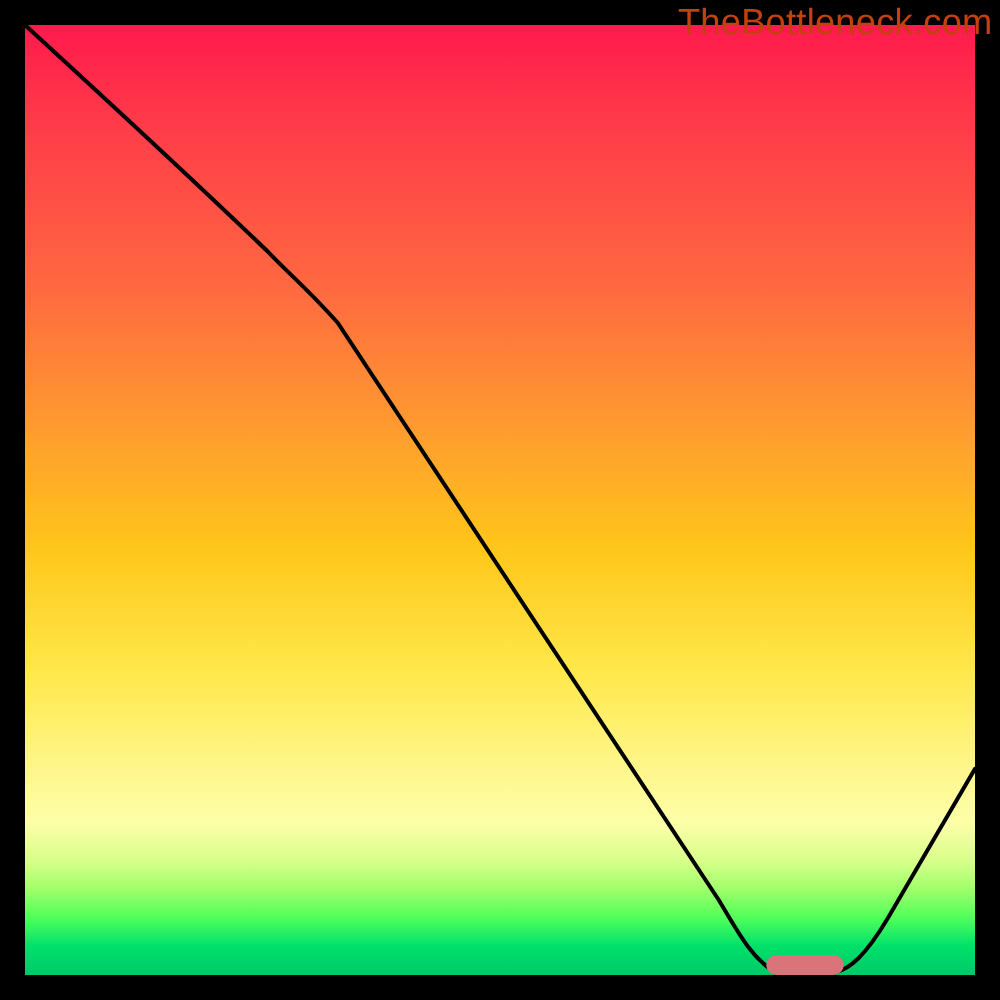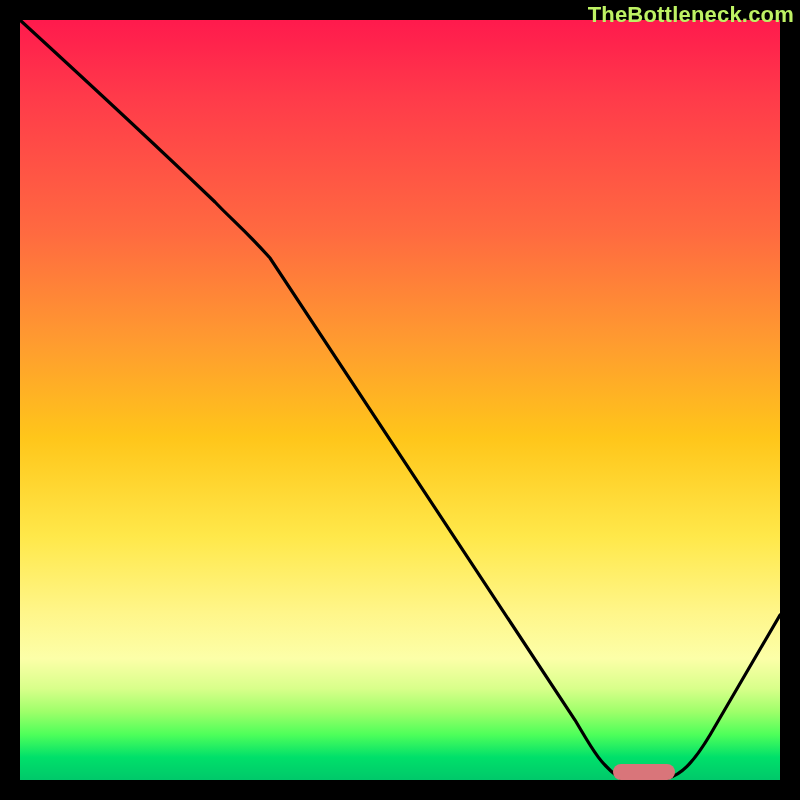--- a/index.html
+++ b/index.html
@@ -40,23 +40,23 @@
       #9fff6a 91%,
       #4fff5a 94%,
       #00e06a 97%,
       #00c86a 100%
     );
   }
   .watermark {
     position: absolute;
     top: 2px;
     right: 6px;
-    color: #bef264;
-    font-size: 22px;
-    font-weight: 700;
+    color: #c2410c;
+    font-size: 29px;
+    font-weight: 400;
     letter-spacing: 0.2px;
     user-select: none;
   }
   svg.overlay {
     position: absolute;
     left: 0;
     top: 0;
   }
   .optimal-marker {
     position: absolute;

